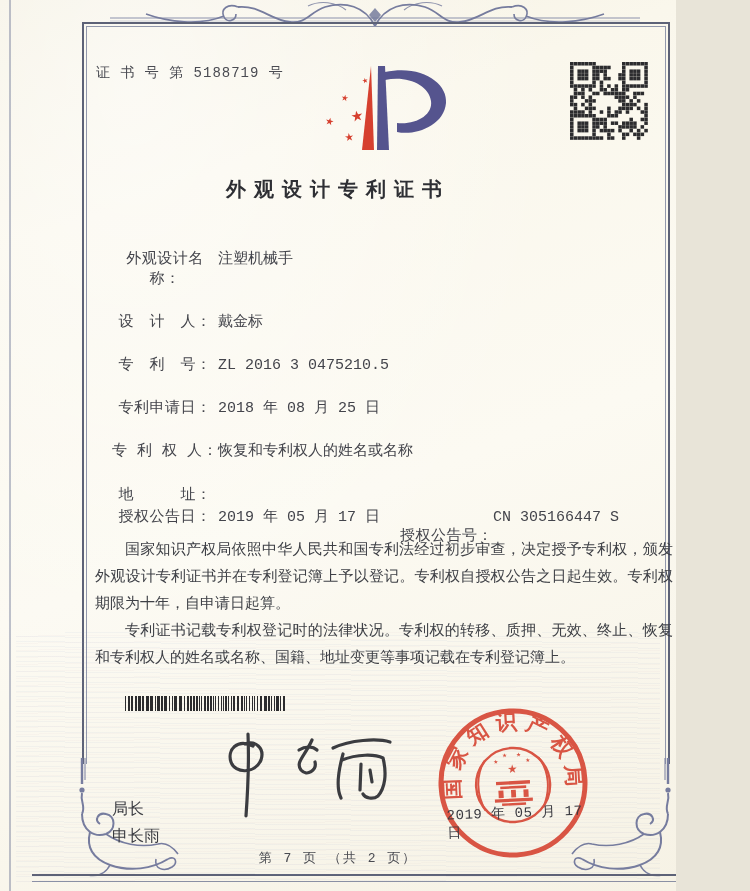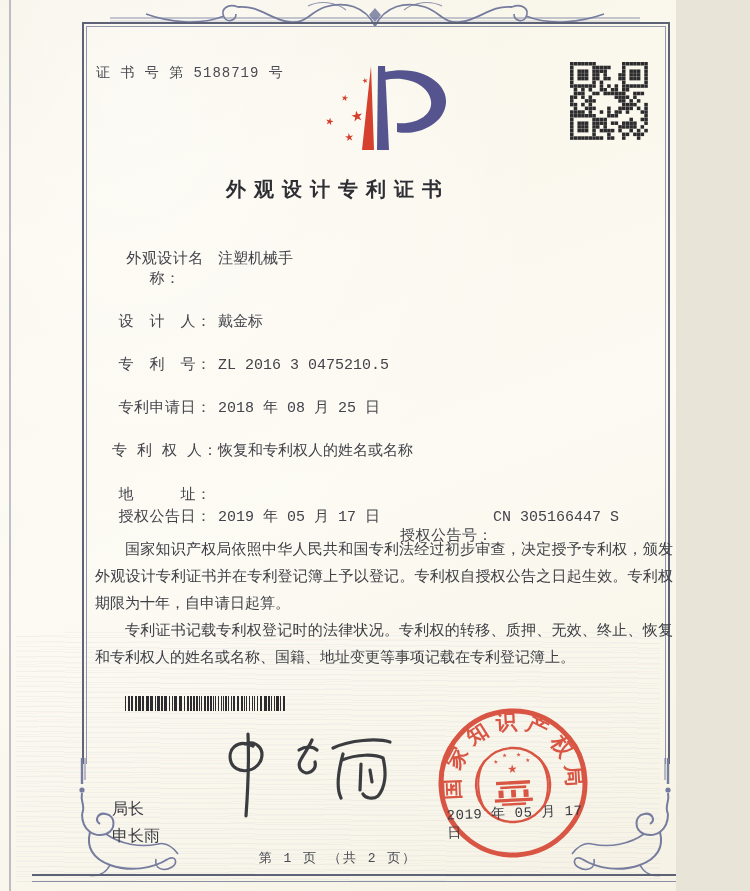--- a/index.html
+++ b/index.html
@@ -484,14 +484,14 @@
           <rect x="10" y="7" width="5" height="7.5"></rect>
           <rect x="-19" y="15.5" width="38" height="3.2"></rect>
           <rect x="-12" y="20" width="24" height="2.4"></rect>
         </g>
         <path d="M -29 26 C -37 10 -37 -10 -27 -24 M 29 26 C 37 10 37 -10 27 -24" fill="none" stroke-width="2"></path>
       </g>
     </g>
   </svg>
   <div class="seal-date">2019 年 05 月 17 日</div>
 
-  <div class="footer">第 1 页 （共 2 页）</div>
+  <div class="footer">第 7 页 （共 2 页）</div>
 </div>
 
 </body></html>

